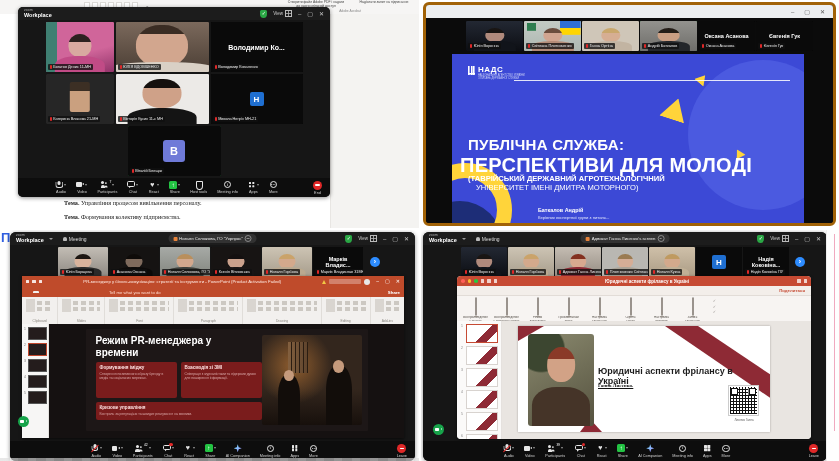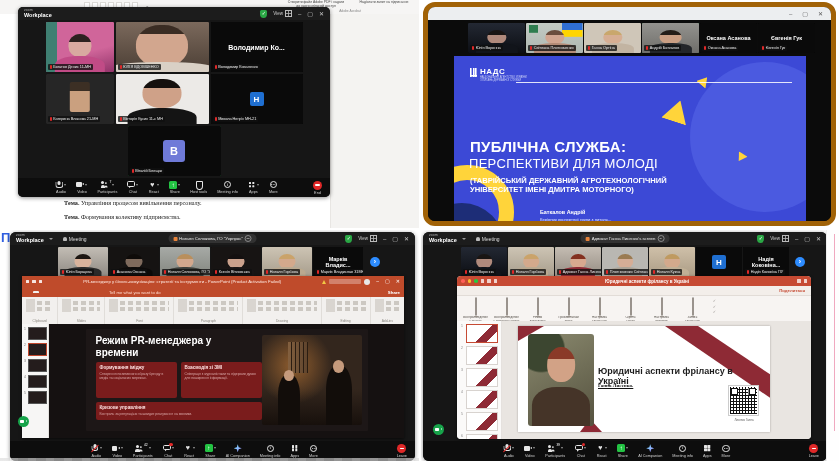--- a/index.html
+++ b/index.html
@@ -141,43 +141,43 @@
   .gallery .tile:nth-child(1){width:68px;}
   .gallery .tile:nth-child(2){width:93px;}
   .gallery .tile:nth-child(3){width:92px;}
   .gallery .tile:nth-child(4){width:68px;}
   .gallery .tile:nth-child(5){width:93px;}
   .gallery .tile:nth-child(6){width:92px;}
   .gallery .tile:nth-child(7){width:93px;}
   .gallery .bigname{font-size:7px;}
 
   
-  .owin{position:absolute;left:2px;top:2px;right:3px;bottom:2px;border:5px solid #a16207;border-radius:12px;overflow:hidden;background:#0b0b0b;}
+  .owin{position:absolute;left:2px;top:2px;right:3px;bottom:2px;border:3px solid #a16207;border-radius:6px;overflow:hidden;background:#0b0b0b;}
   .otitle{height:13px;background:#eceef0;display:flex;align-items:center;justify-content:flex-end;gap:10px;padding-right:8px;}
   .owb{font-size:6px;color:#555;line-height:1;}
   .ocontent{position:absolute;left:0;right:0;top:13px;bottom:0;background:#0b0b0b;}
   .tr-strip{top:3px;left:40px;}
   .tr-strip .tile{width:57px;height:30px;}
   .slide-nads{position:absolute;left:26px;top:36px;width:352px;height:173px;background:#3c49d6;overflow:hidden;}
   .nads-logo{position:absolute;left:16px;top:12px;display:flex;gap:3px;align-items:flex-start;color:#fff;}
   .trident{width:7px;height:9px;background:linear-gradient(#fff,#fff) 0 0/1.6px 100% no-repeat,linear-gradient(#fff,#fff) 2.7px 0/1.6px 100% no-repeat,linear-gradient(#fff,#fff) 5.4px 0/1.6px 100% no-repeat,linear-gradient(#fff,#fff) 0 100%/100% 1.6px no-repeat;}
   .orgname{font-size:8px;font-weight:800;letter-spacing:0.5px;line-height:1;}
   .orgsub{font-size:2.6px;color:#cdd3f7;line-height:1.2;}
   .hline{position:absolute;left:62px;top:26px;right:14px;height:0.8px;background:rgba(255,255,255,.85);}
   .bigcircle{position:absolute;right:-34px;top:6px;width:150px;height:150px;border-radius:50%;background:#4b5ae0;}
   .tri{position:absolute;background:#ffd43a;clip-path:polygon(0 100%,50% 0,100% 100%);}
   .tri1{width:26px;height:22px;right:116px;top:44px;transform:rotate(18deg);}
   .tri2{width:12px;height:10px;right:96px;top:20px;transform:rotate(40deg);}
   .tri3{width:10px;height:9px;right:58px;top:96px;transform:rotate(92deg);}
   .ycres{position:absolute;left:-34px;bottom:-30px;width:64px;height:64px;border-radius:50%;border:15px solid #ffd43a;}
   .navyblob{position:absolute;left:-34px;bottom:-58px;width:84px;height:84px;border-radius:50%;background:#1d2d77;}
   .nads-t1{position:absolute;left:16px;top:82px;font-size:15px;font-weight:800;color:#fff;letter-spacing:0.3px;}
-  .nads-t2{position:absolute;left:15px;top:100px;font-size:13px;font-weight:400;color:#fff;letter-spacing:0.3px;}
+  .nads-t2{position:absolute;left:8px;top:100px;font-size:20px;font-weight:700;color:#fff;letter-spacing:0.3px;}
   .nads-s1{position:absolute;left:16px;top:120px;font-size:7.6px;font-weight:700;color:#fff;}
-  .nads-s2{position:absolute;left:16px;top:129px;font-size:7.6px;font-weight:700;color:#fff;}
+  .nads-s2{position:absolute;left:24px;top:129px;font-size:7.6px;font-weight:400;color:#fff;}
   .speaker{position:absolute;left:86px;bottom:14px;font-size:5.4px;font-weight:700;color:#fff;}
   .role{position:absolute;left:86px;bottom:7px;font-size:4.2px;color:#dfe3fb;}
   .year{position:absolute;right:0;bottom:-14px;font-size:46px;font-weight:800;color:rgba(255,255,255,.16);letter-spacing:2px;line-height:1;}
 
   
   .bl-win{left:10px;top:2px;width:405px;height:229px;border-radius:6px;}
   .br-win{left:2px;top:2px;width:404px;height:229px;border-radius:6px;}
   .bl-strip{top:15px;left:48px;}
   .bl-strip .tile{width:50px;height:30px;}
   .br-strip{top:15px;left:38px;}

